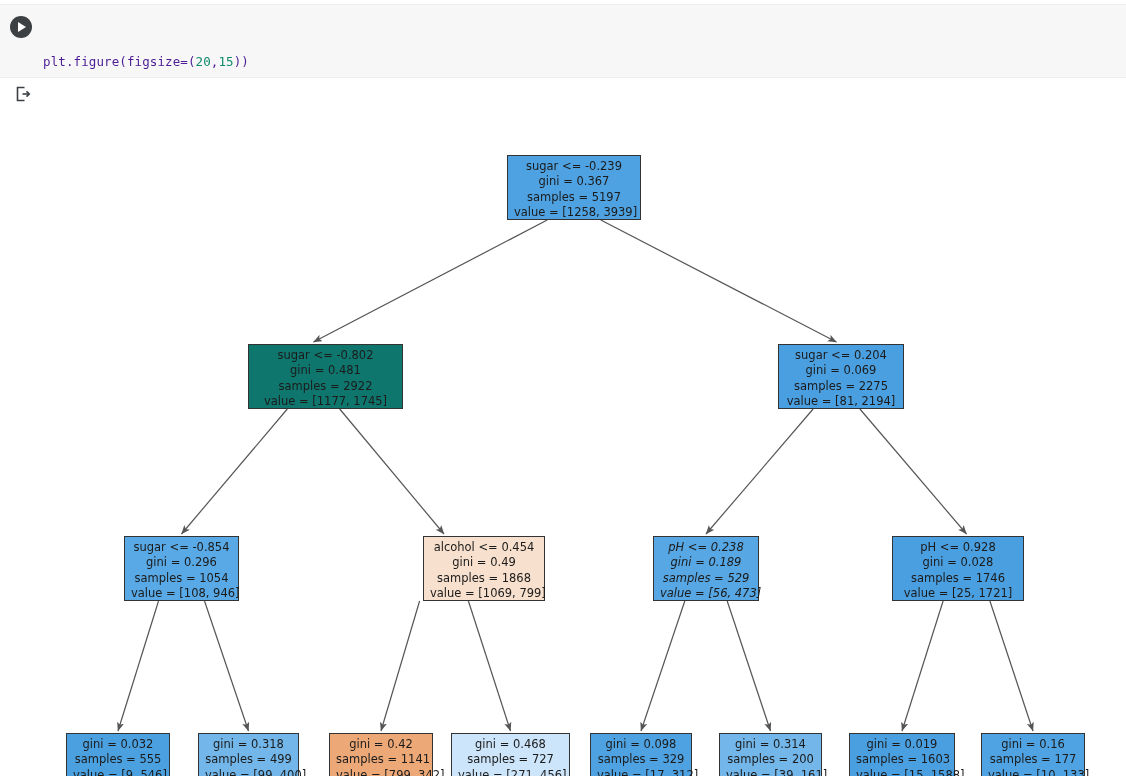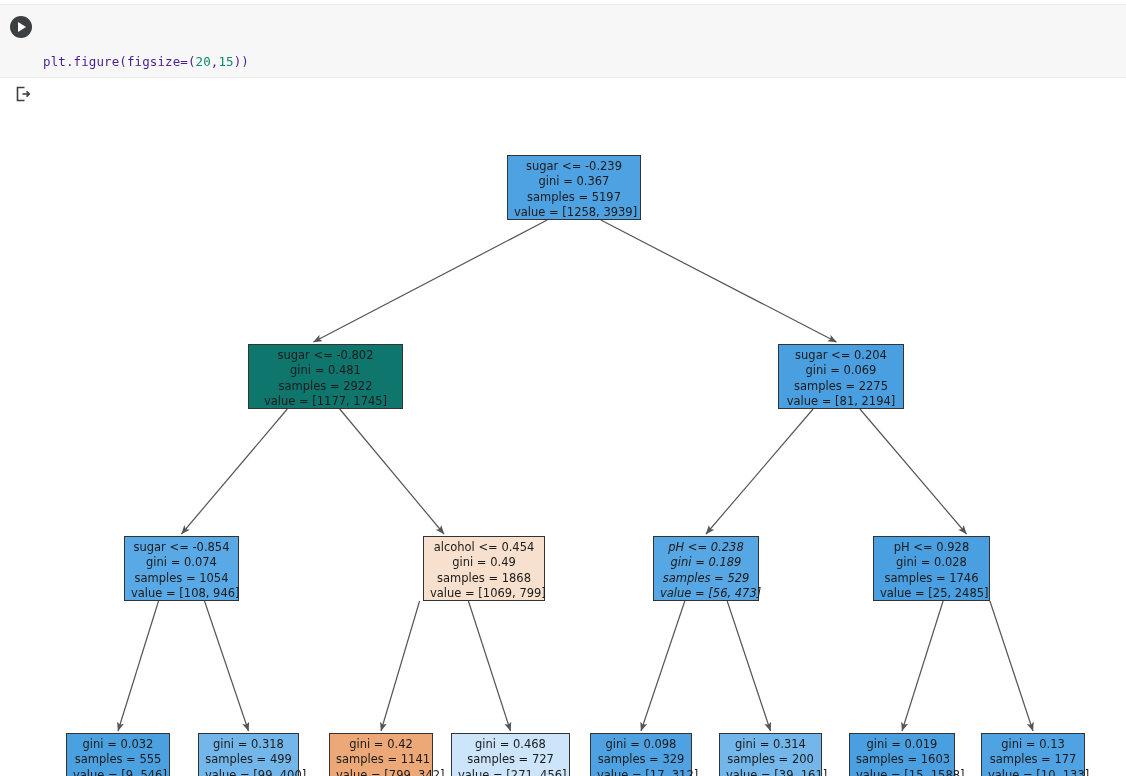--- a/index.html
+++ b/index.html
@@ -134,41 +134,41 @@
           <span class="ln">value = [1177, 1745]</span>
         </div>
         <div class="node" style="left: 778px; top: 236px; width: 126px; height: 65px; background: rgb(74, 159, 224);">
           <span class="ln">sugar &lt;= 0.204</span>
           <span class="ln">gini = 0.069</span>
           <span class="ln">samples = 2275</span>
           <span class="ln">value = [81, 2194]</span>
         </div>
         <div class="node" style="left: 124px; top: 428px; width: 115px; height: 65px; background: rgb(88, 169, 229);">
           <span class="ln">sugar &lt;= -0.854</span>
-          <span class="ln">gini = 0.074</span>
+          <span class="ln">gini = 0.296</span>
           <span class="ln">samples = 1054</span>
           <span class="ln">value = [108, 946]</span>
         </div>
         <div class="node" style="left: 383px; top: 428px; width: 122px; height: 65px; background: rgb(247, 224, 205); margin-left: 40px;">
           <span class="ln">alcohol &lt;= 0.454</span>
           <span class="ln">gini = 0.49</span>
           <span class="ln">samples = 1868</span>
           <span class="ln">value = [1069, 799]</span>
         </div>
         <div class="node" style="left: 653px; top: 428px; width: 106px; height: 65px; background: rgb(86, 167, 228); font-style: italic;">
           <span class="ln">pH &lt;= 0.238</span>
           <span class="ln">gini = 0.189</span>
           <span class="ln">samples = 529</span>
           <span class="ln">value = [56, 473]</span>
         </div>
-        <div class="node" style="left: 873px; top: 428px; width: 117px; height: 65px; background: rgb(74, 159, 224);">
+        <div class="node" style="left: 892px; top: 428px; width: 132px; height: 65px; background: rgb(74, 159, 224);">
           <span class="ln">pH &lt;= 0.928</span>
           <span class="ln">gini = 0.028</span>
           <span class="ln">samples = 1746</span>
-          <span class="ln">value = [25, 2485]</span>
+          <span class="ln">value = [25, 1721]</span>
         </div>
         <div class="node" style="left: 66px; top: 625px; width: 104px; height: 62px; background: rgb(75, 160, 224);">
           <span class="ln">gini = 0.032</span>
           <span class="ln">samples = 555</span>
           <span class="ln">value = [9, 546]</span>
         </div>
         <div class="node" style="left: 198px; top: 625px; width: 101px; height: 62px; background: rgb(115, 183, 234);">
           <span class="ln">gini = 0.318</span>
           <span class="ln">samples = 499</span>
           <span class="ln">value = [99, 400]</span>
@@ -192,20 +192,20 @@
           <span class="ln">gini = 0.314</span>
           <span class="ln">samples = 200</span>
           <span class="ln">value = [39, 161]</span>
         </div>
         <div class="node" style="left: 849px; top: 625px; width: 106px; height: 62px; background: rgb(74, 159, 224);">
           <span class="ln">gini = 0.019</span>
           <span class="ln">samples = 1603</span>
           <span class="ln">value = [15, 1588]</span>
         </div>
         <div class="node" style="left: 981px; top: 625px; width: 104px; height: 62px; background: rgb(79, 163, 226);">
-          <span class="ln">gini = 0.13</span>
+          <span class="ln">gini = 0.16</span>
           <span class="ln">samples = 177</span>
           <span class="ln">value = [10, 133]</span>
         </div>
       </div>
   </div>
 
 </div>
 
 </body></html>

